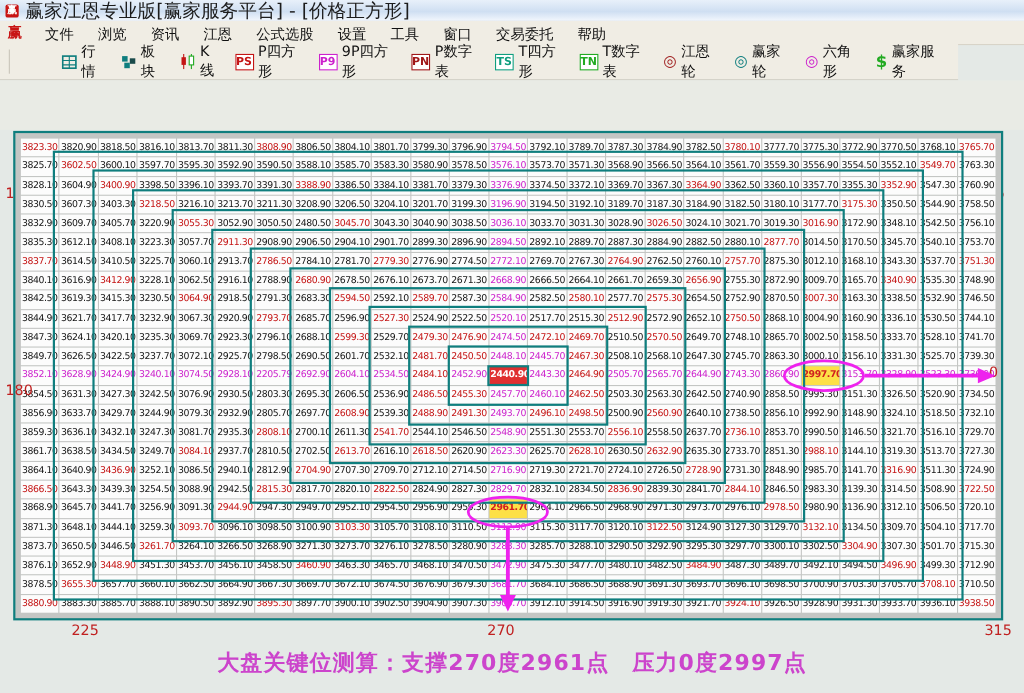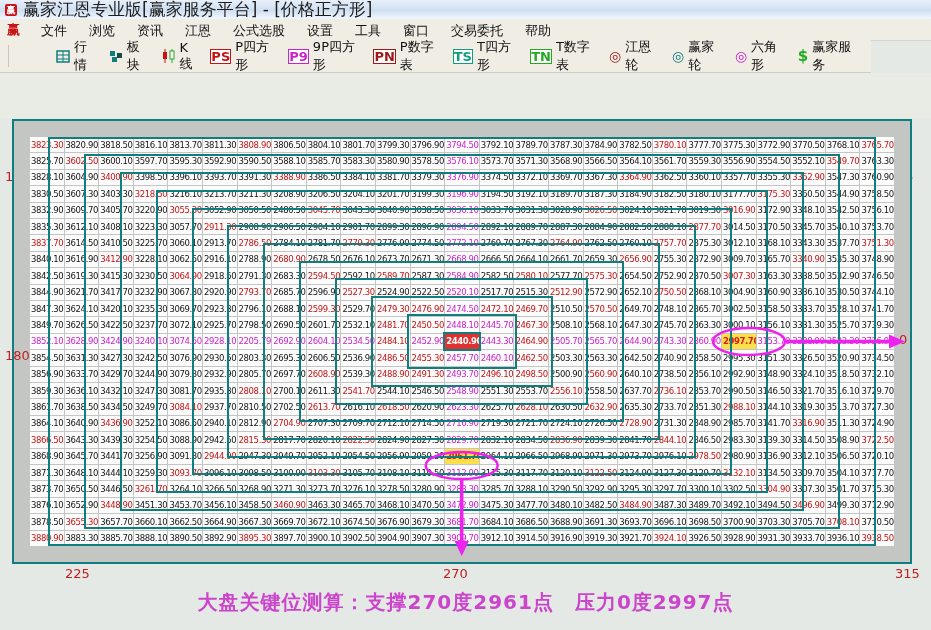--- a/index.html
+++ b/index.html
@@ -17,21 +17,21 @@
 
   #menubar{position:absolute;left:0;top:19px;width:931px;height:21px;background:#f0ede4;
     border-bottom:1px solid #d8d4c8;display:flex;align-items:center;}
   #menu-logo{color:#c81414;font-weight:bold;font-size:13px;margin:0 10px 0 7px;}
   .menu-item{font-size:13px;color:#111;padding:2px 11px;cursor:default;}
 
   #toolbar{position:absolute;left:0;top:40px;width:871px;height:33px;background:#f0ede4;
     border-bottom:1px solid #cfccc2;display:flex;align-items:center;padding-left:8px;box-sizing:border-box;gap:41px;}
   .tool-item{display:flex;align-items:center;margin-right:13px;font-size:13px;color:#111;}
   .tool-item .ticon{margin-right:4px;display:inline-flex;align-items:center;justify-content:center;}
-  .badge{display:inline-block;min-width:15px;height:13px;line-height:13px;font-size:13px;
+  .badge{display:inline-block;min-width:15px;height:13px;line-height:13px;font-size:10px;
     font-weight:bold;text-align:left;border:1px solid;background:#fff;}
   .wheel{font-size:14px;line-height:14px;font-weight:bold;}
   #toolbar-sep{width:1px;height:22px;background:#c9c5ba;margin:0 6px 0 0;}
 
   
   #controls{position:absolute;left:0;top:73px;width:931px;height:45px;background:#e9ebe5;}
   .blue-label{position:absolute;font-size:14px;font-weight:bold;color:#0000cc;}
   #start-price-input{position:absolute;left:103px;top:90px;width:68px;height:18px;
     border:1px solid #7a7a7a;border-right-color:#e8e8e8;border-bottom-color:#e8e8e8;
     background:#fff;font-size:12px;font-family:"DejaVu Sans",sans-serif;padding:1px 3px;}
@@ -47,21 +47,21 @@
   #resist-btn{left:310px;width:58px;}
   #support-btn{left:373px;width:58px;}
   #matrix-heading{position:absolute;left:543px;top:92px;font-size:17px;font-weight:bold;
     color:#e03ce0;letter-spacing:1px;}
 
   .angle-label{position:absolute;font-size:13px;color:#c02020;}
 
   
   #grid{position:absolute;left:13px;top:120px;width:898px;height:443px;background:#c4c6c4;
     display:grid;grid-template-columns:repeat(25,1fr);grid-template-rows:repeat(25,1fr);
-    grid-gap:1px;padding:17px;box-sizing:border-box;}
+    grid-gap:1px;padding:6px;box-sizing:border-box;}
   .cell{background:#fcfcfc;font-size:8.5px;letter-spacing:-0.4px;color:#151515;
     white-space:nowrap;overflow:hidden;display:flex;align-items:center;padding-left:1px;cursor:default;}
   .cell.red{color:#c41414;}
   .cell.mag{color:#cc22cc;}
   .cell.hl{background:#fde047;color:#d02020;font-weight:bold;}
   .cell.ctr{background:#e03030;color:#ffffff;font-weight:bold;}
   .ring{position:absolute;border:2px solid #0f7e7e;pointer-events:none;box-sizing:border-box;}
 
   #overlay,#wm{position:absolute;left:0;top:0;pointer-events:none;}
   #status-text{position:absolute;left:0;top:589px;width:931px;text-align:center;

